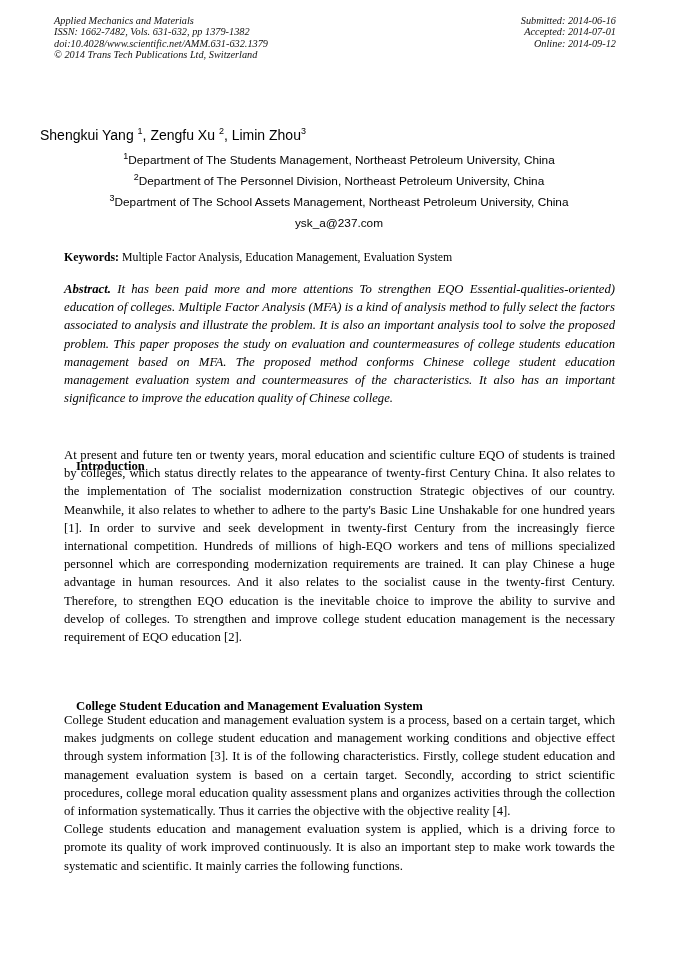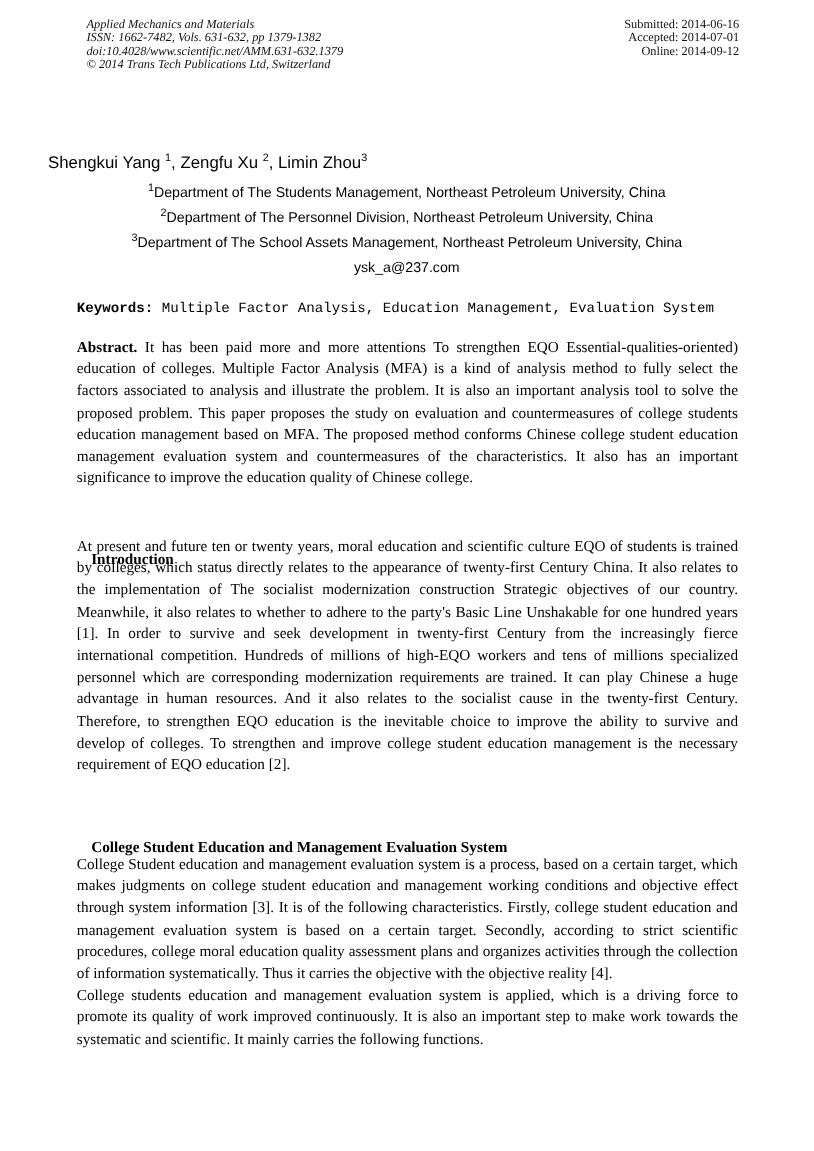--- a/index.html
+++ b/index.html
@@ -16,32 +16,33 @@
     }
     .page {
       position: absolute;
       left: 0; top: 0;
       width: 678px;
       height: 959px;
       background: #ffffff;
     }
     .hdr-left {
       position: absolute;
-      left: 72px; top: 15px;
+      left: 54px; top: 15px;
       font-family: "Liberation Serif", serif;
       font-style: italic;
       font-size: 10.3px;
       line-height: 11.4px;
       color: #111;
     }
     .hdr-right {
       position: absolute;
       right: 62px; top: 15px;
       text-align: right;
       font-family: "Liberation Serif", serif;
+      font-style: italic;
       font-size: 10.3px;
       line-height: 11.4px;
       color: #111;
     }
     .hdr-line { display: block; white-space: nowrap; }
 
     .title {
       position: absolute;
       left: 40px; width: 598px;
       top: 80px;
@@ -73,38 +74,39 @@
       font-family: "Liberation Sans", sans-serif;
       font-size: 11.8px;
       line-height: 21px;
     }
     .affil { display: block; white-space: nowrap; }
 
     .keywords {
       position: absolute;
       left: 64px; width: 552px;
       top: 249px;
-      font-family: Liberation Mono, monospace;
+      font-family: Liberation Serif, serif;
       font-size: 11.8px;
       line-height: 16px;
       white-space: nowrap;
     }
     .keywords .kw-label { font-weight: bold; }
 
     .body-text {
       font-family: "Liberation Serif", serif;
       font-size: 12.7px;
       line-height: 18.2px;
       text-align: justify;
       margin: 0;
     }
     .abstract {
       position: absolute;
       left: 64px; width: 551px;
       top: 280px;
+      font-style: italic;
     }
     .abstract .abs-label { font-weight: bold; }
 
     .sec-head {
       position: absolute;
       left: 64px;
       font-family: "Liberation Serif", serif;
       font-weight: bold;
       font-size: 12.7px;
       line-height: 16px;

